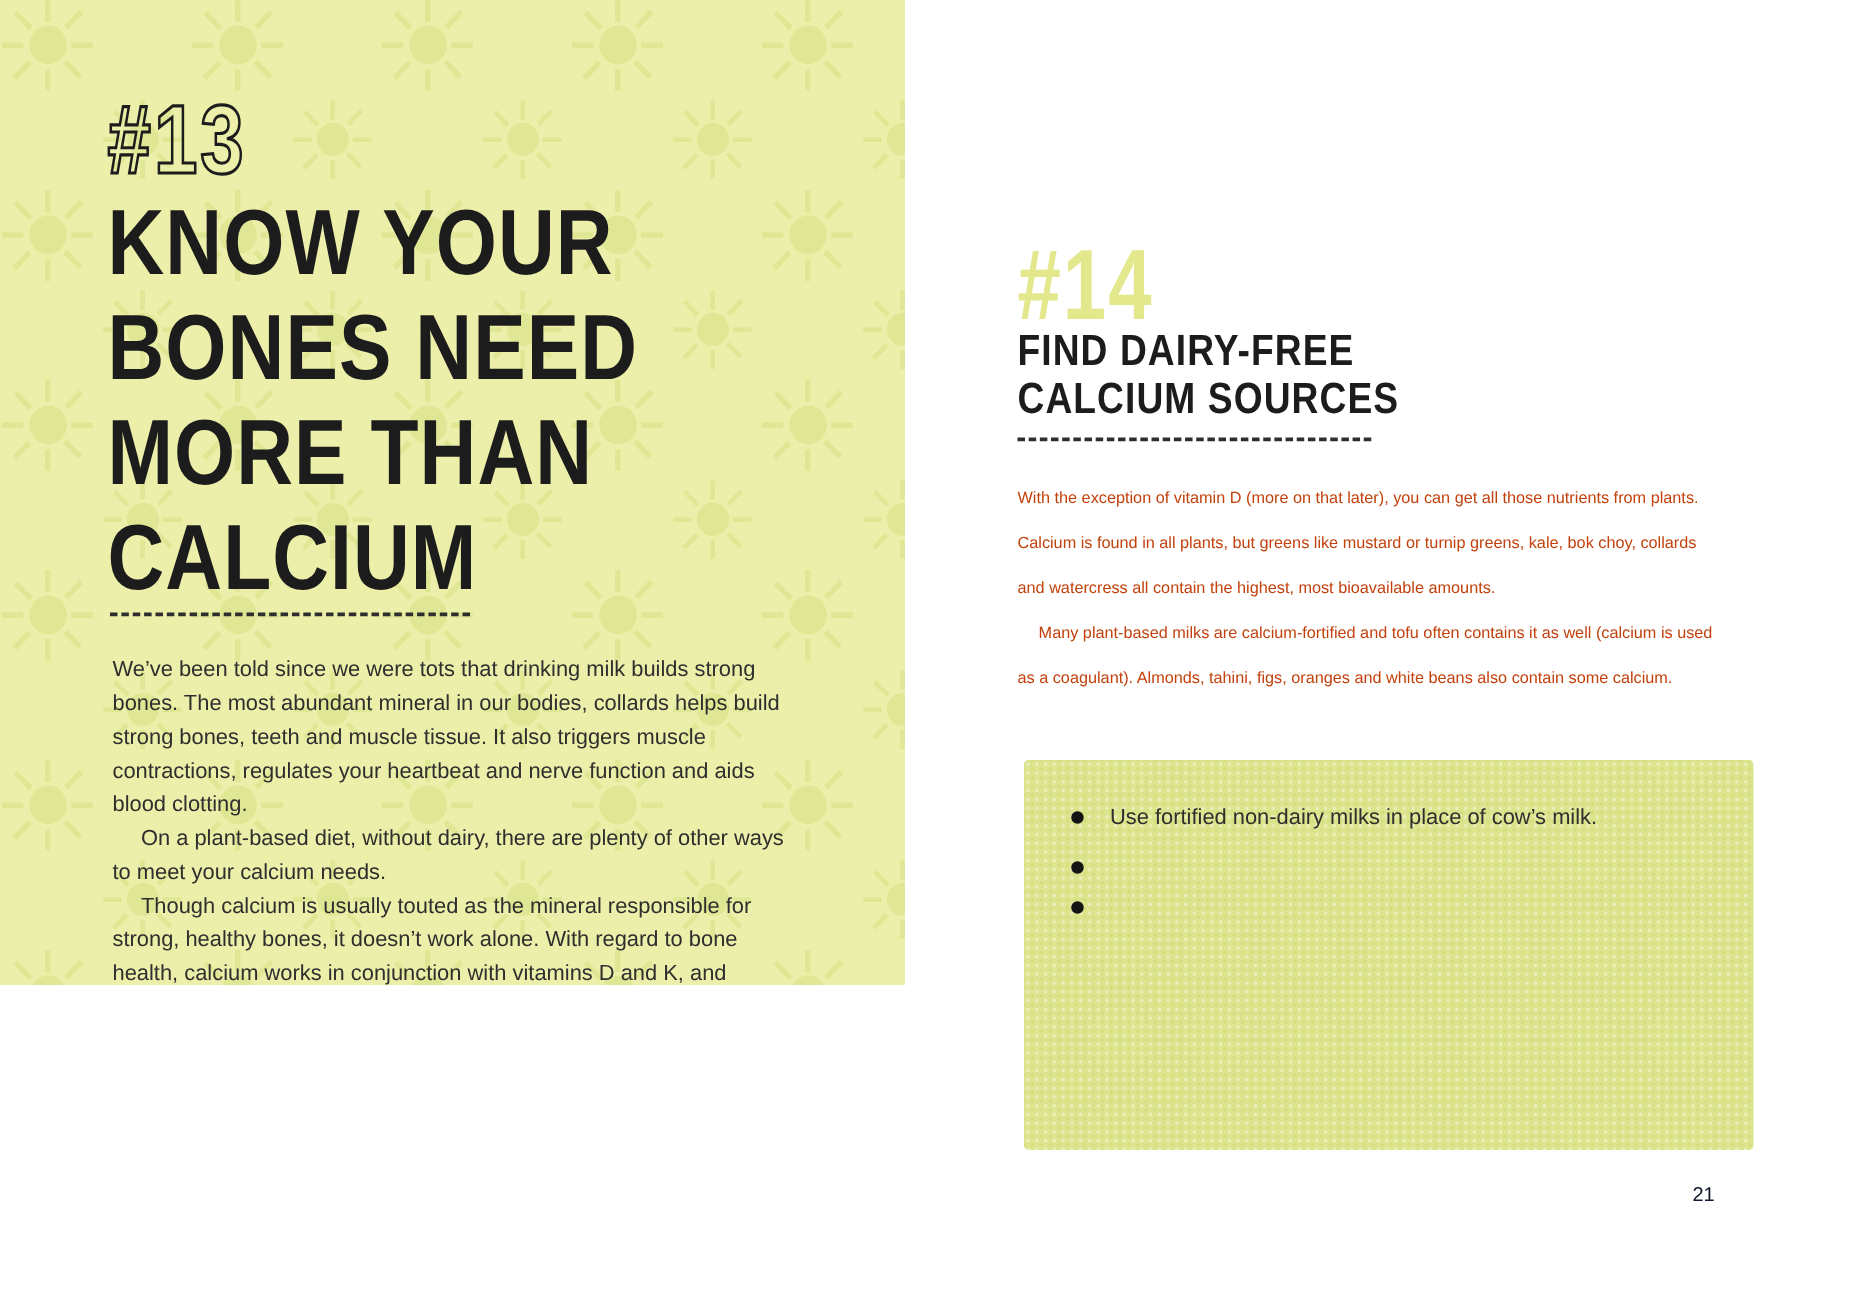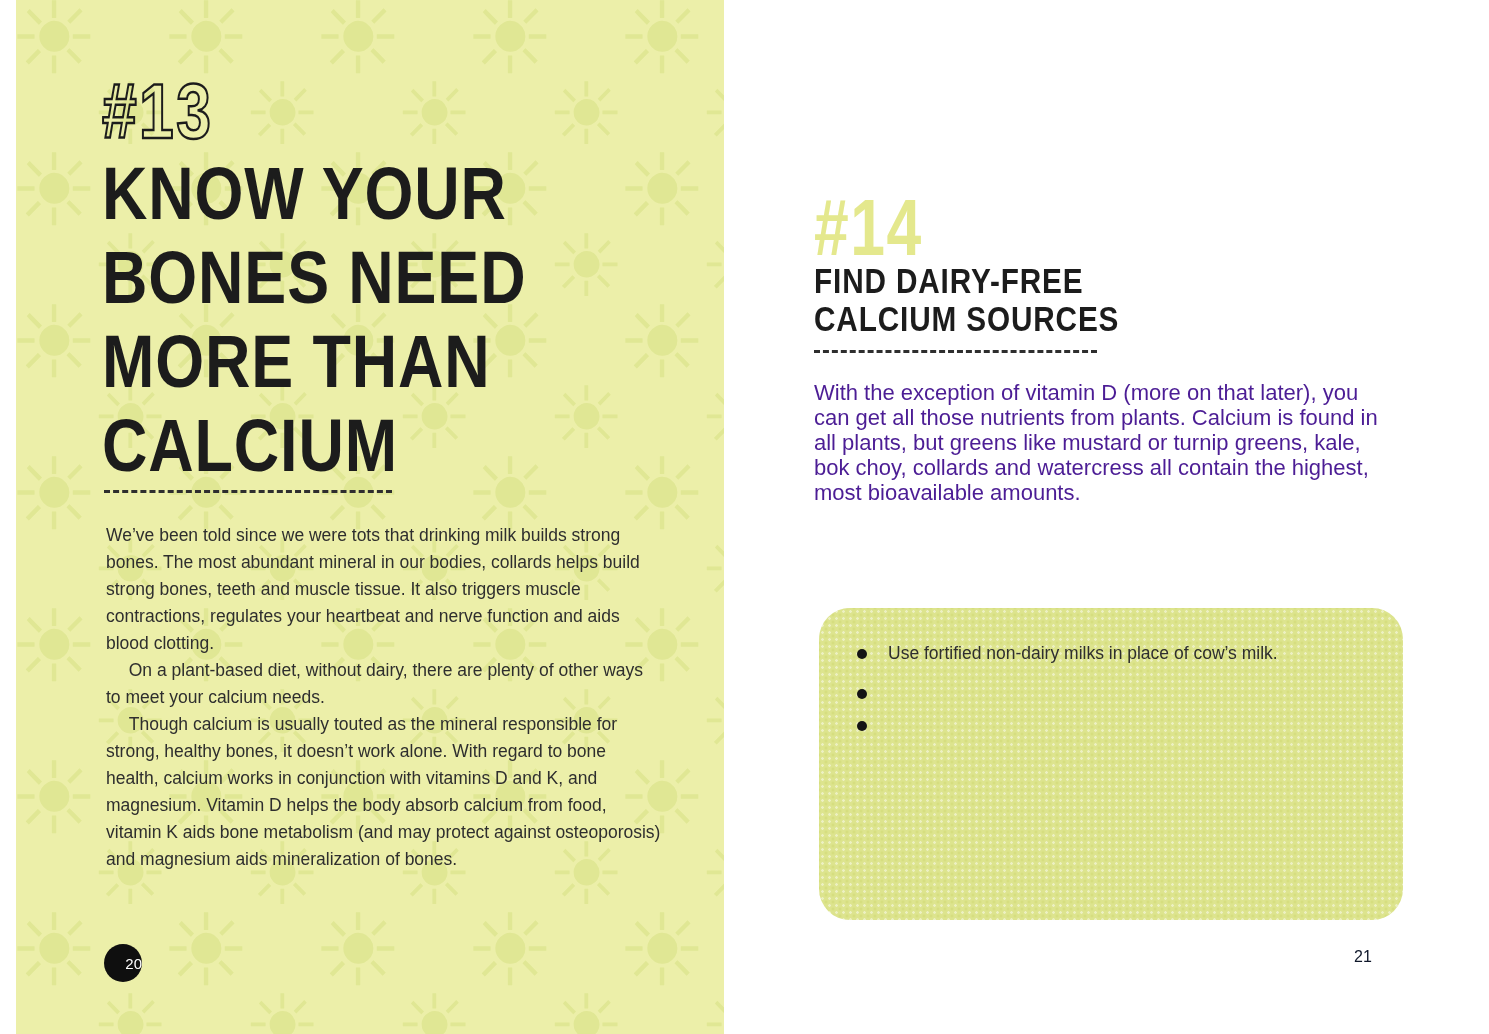--- a/index.html
+++ b/index.html
@@ -1,22 +1,22 @@
 <!DOCTYPE html>
 <html><head>
 <meta charset="utf-8">
 <style>
   * { margin:0; padding:0; box-sizing:border-box; }
   html,body { width:1489px; height:1034px; overflow:hidden; background:#ffffff;
               font-family:"Liberation Sans", sans-serif; }
   .spread { position:relative; width:1489px; height:1034px; background:#ffffff; }
 
   
-  .left-page { position:absolute; left:0; top:0; width:743px; height:1034px;
-               background:#ecefa9; overflow:hidden;margin-left:16px; }
+  .left-page { position:absolute; left:0; top:0; width:743px; height:788px;
+               background:#ecefa9; overflow:hidden; }
   .sun-svg { position:absolute; left:0; top:0; width:743px; height:1034px; }
 
   .lp-number { position:absolute; left:86px; top:66px; z-index:2;
                font-size:78px; font-weight:800; letter-spacing:3px;
                color:transparent; -webkit-text-stroke:2.5px #1c1c1c;
                transform:scaleX(.8); transform-origin:0 0; white-space:nowrap; }
   .lp-title { position:absolute; left:86px; top:152px; z-index:2;
               font-size:74px; font-weight:800; line-height:84px; letter-spacing:1px;
               color:#1c1c1c; transform:scaleX(.85); transform-origin:0 0; white-space:nowrap; }
   .divider { border-top:3px dashed #2e2e2e; height:0; z-index:2; }
@@ -32,24 +32,24 @@
   .right-page { position:absolute; left:724px; top:0; width:746px; height:1034px;
                 background:#ffffff; }
   .rp-number { position:absolute; left:90px; top:182px;
                font-size:80px; font-weight:800; letter-spacing:2px; color:#e4e88d;
                transform:scaleX(.78); transform-origin:0 0; white-space:nowrap; }
   .rp-title { position:absolute; left:90px; top:262px;
               font-size:35px; font-weight:800; line-height:38px; letter-spacing:1px;
               color:#1c1c1c; transform:scaleX(.85); transform-origin:0 0; white-space:nowrap; }
   .rp-divider { position:absolute; left:90px; top:350px; width:283px; }
   .rp-body { position:absolute; left:90px; top:380px; width:565px;
-             font-size:22px; line-height:25px; color:#4c1d95; }
+             font-size:13px; line-height:36px; color:#c2410c; }
 
   .tips-box { position:absolute; left:95px; top:608px; width:584px; height:312px;
-              border-radius:31px; background-color:#dde48e;
+              border-radius:4px; background-color:#dde48e;
               background-image:
                 radial-gradient(circle, rgba(255,255,255,.45) 1px, rgba(255,255,255,0) 1.6px),
                 radial-gradient(circle, rgba(205,214,110,.55) 1px, rgba(205,214,110,0) 1.6px);
               background-size:7px 7px, 7px 7px;
               background-position:0 0, 3.5px 3.5px;
               padding:32px 38px 0 38px; }
   .tip { display:flex; gap:21px; margin-bottom:13px; align-items:flex-start; }
   .tip-dot { width:10px; height:10px; border-radius:50%; background:#141414;
              margin-top:9px; flex:none; }
   .tip-text { font-size:17.5px; line-height:27px; color:#2e2e2e; white-space:pre-line; }
@@ -100,20 +100,21 @@
 
     <h2 class="rp-title">
       <span style="display:block">FIND DAIRY-FREE</span>
       <span style="display:block">CALCIUM SOURCES</span>
     </h2>
 
     <div class="divider rp-divider"></div>
 
     <div class="rp-body body-text">
       <p>With the exception of vitamin D (more on that later), you can get all those nutrients from plants. Calcium is found in all plants, but greens like mustard or turnip greens, kale, bok choy, collards and watercress all contain the highest, most bioavailable amounts.</p>
+      <p>Many plant-based milks are calcium-fortified and tofu often contains it as well (calcium is used as a coagulant). Almonds, tahini, figs, oranges and white beans also contain some calcium.</p>
     </div>
 
     <div class="tips-box">
       <div class="tip">
         <span class="tip-dot"></span>
         <span class="tip-text">Use fortified non-dairy milks in place of cow’s milk.</span>
       </div>
       <div class="tip">
         <span class="tip-dot"></span>
       </div>

